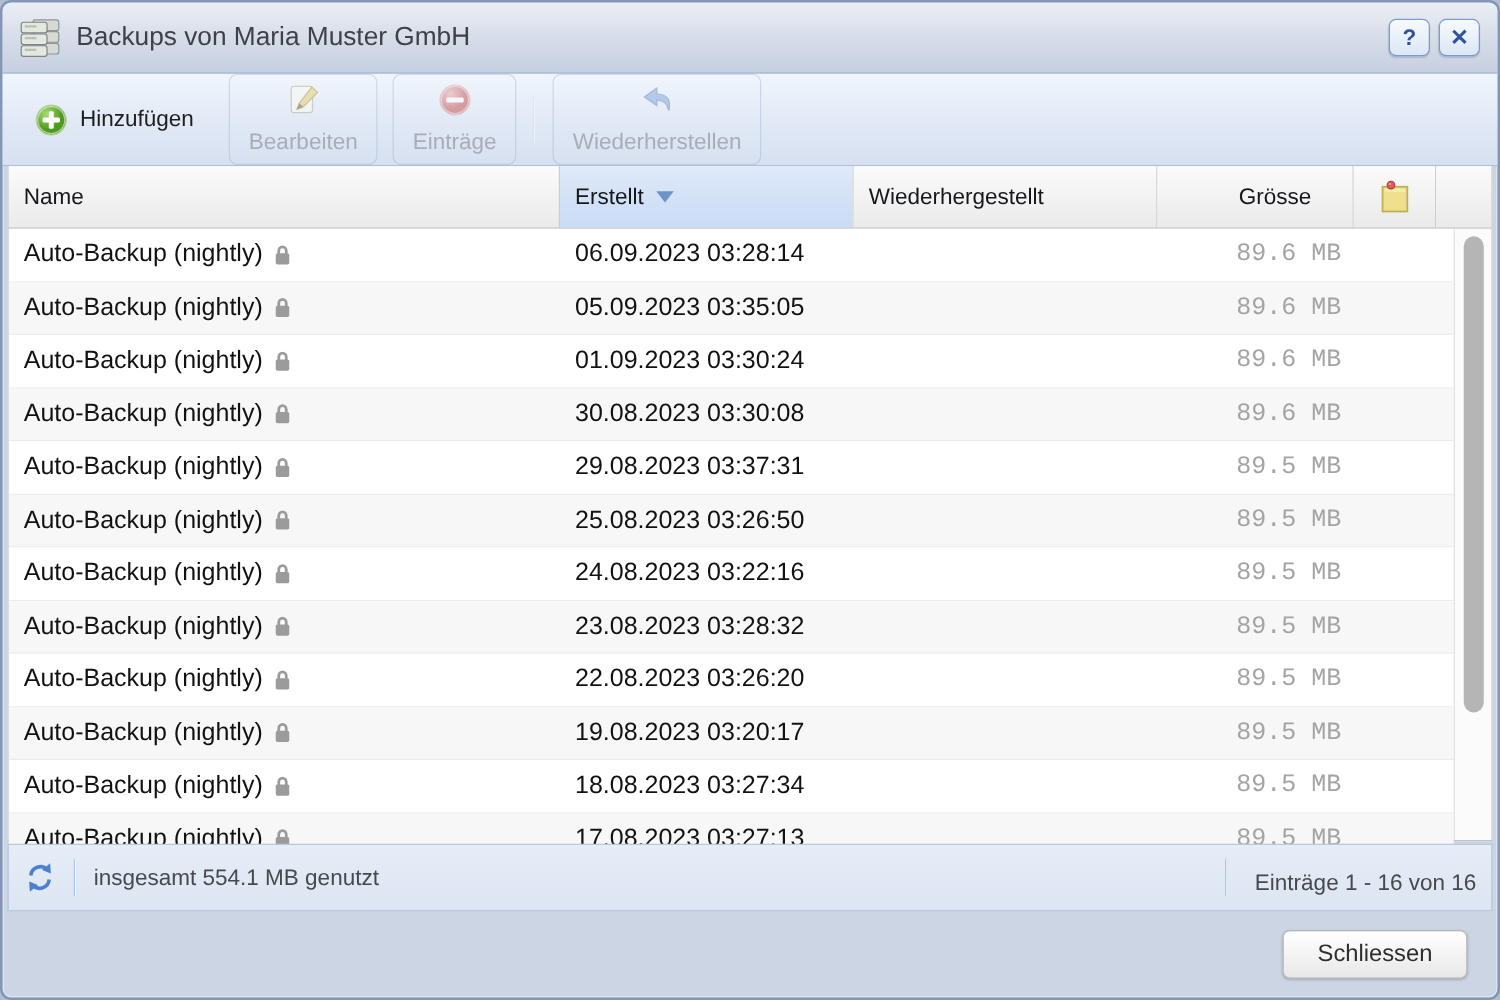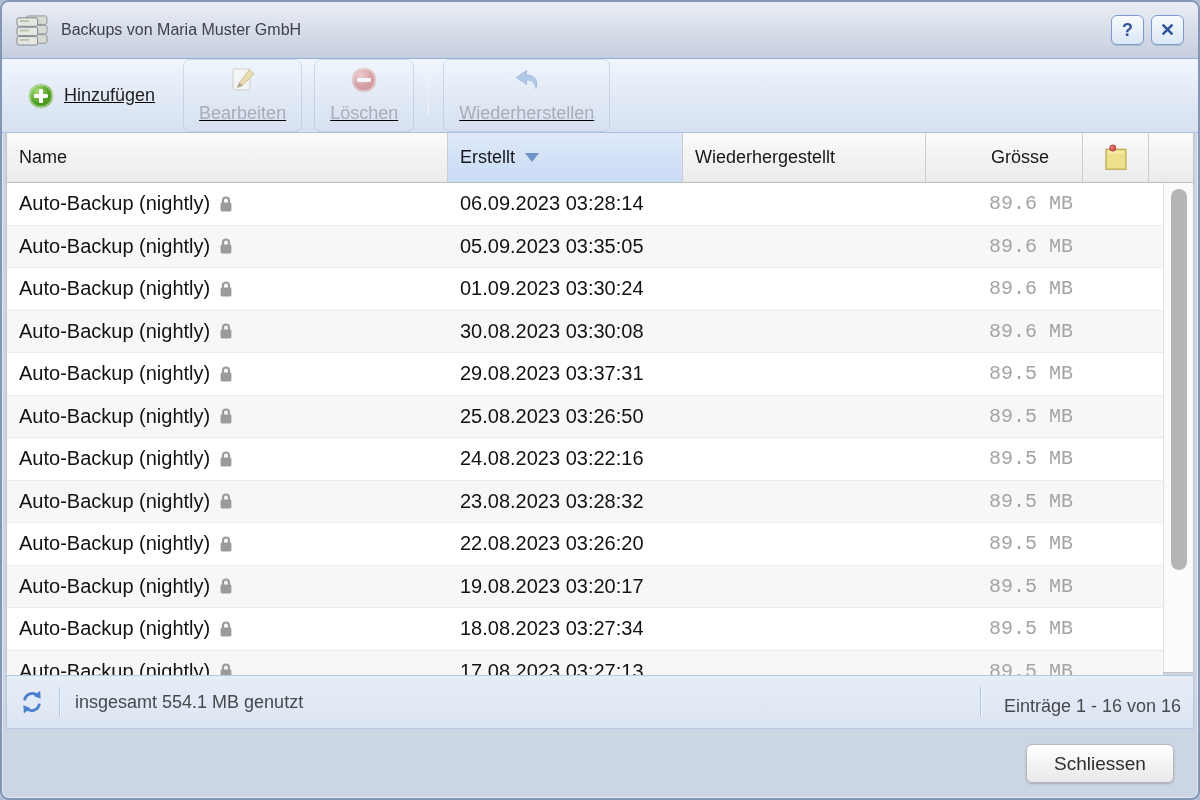--- a/index.html
+++ b/index.html
@@ -11,35 +11,35 @@
     display:flex; flex-direction:column; overflow:hidden;
     box-shadow: inset 0 0 0 1px rgba(255,255,255,.45);
   }
   
   .titlebar{
     flex:0 0 57px;
     background:linear-gradient(#eaeef5 0%, #d9dfea 45%, #c6cfe0 100%);
     border-bottom:1px solid #93aed4;
     display:flex; align-items:center; padding:0 14px; gap:13px;
   }
-  .title{ font-size:16px; color:#3e4148; }
+  .title{ font-size:21px; color:#3e4148; }
   .winbtns{ margin-left:auto; display:flex; gap:7px; }
   .winbtn{
     width:33px; height:30px; border:1px solid #7c9bce; border-radius:6px;
     background:linear-gradient(#f7fafd,#dbe7f6);
     color:#2f539c; font-weight:bold; font-size:18px; line-height:1;
     display:flex; align-items:center; justify-content:center; cursor:pointer;
     box-shadow:0 1px 1px rgba(80,100,140,.25);
   }
   
   .toolbar{
     flex:0 0 55px;
     background:linear-gradient(#f1f6fc 0%, #e2eaf6 50%, #d6e0f0 100%);
     border-bottom:1px solid #a9c0de;
-    display:flex; align-items:center; padding:0 10px; gap:12px;text-decoration:underline;
+    display:flex; align-items:center; padding:0 10px; gap:12px;
   }
   .tbtn{
     display:flex; align-items:center; gap:10px;
     padding:7px 15px; border-radius:7px; border:1px solid transparent;
     font-size:18px; color:#1e1e1e; cursor:pointer;
   }
   .tbtn.disabled{ color:#a9aeb6; border:1px solid rgba(165,185,212,.45); cursor:default;flex-direction:column; }
   .tbtn.disabled .ticon{ opacity:.5; }
   .ticon{ width:26px; height:26px; display:block; }
   .tsep{ width:1px; height:38px; background:#a6c0df; border-right:1px solid #eef3fa; margin:0 2px; }
@@ -170,21 +170,21 @@
         <defs>
             <radialGradient id="gDel" cx="35%" cy="30%">
               <stop offset="0%" stop-color="#f0a8a8"></stop>
               <stop offset="100%" stop-color="#c34f4f"></stop>
             </radialGradient>
           </defs>
         <circle cx="13" cy="13" r="12" fill="url(#gDel)" stroke="#dcb3b3"></circle>
         <circle cx="13" cy="13" r="10.8" fill="none" stroke="rgba(255,255,255,.5)"></circle>
         <rect x="6" y="11" width="14" height="4" rx="1.2" fill="#fff"></rect>
       </svg>
-      <span>Löschen</span>
+      <span>Einträge</span>
     </div>
 
     <div class="tsep"></div>
 
     <div class="tbtn disabled">
       <svg class="ticon" viewBox="0 0 26 26">
         <path d="M12.5 3.5 L2.5 10.5 L12.5 17.5 L12.5 13 C18 13 21 15.5 22 21.5 C24.5 11.5 19 8.3 12.5 8 Z" fill="#7da6dd" stroke="#5c85bd" stroke-width="1"></path>
       </svg>
       <span>Wiederherstellen</span>
     </div>

